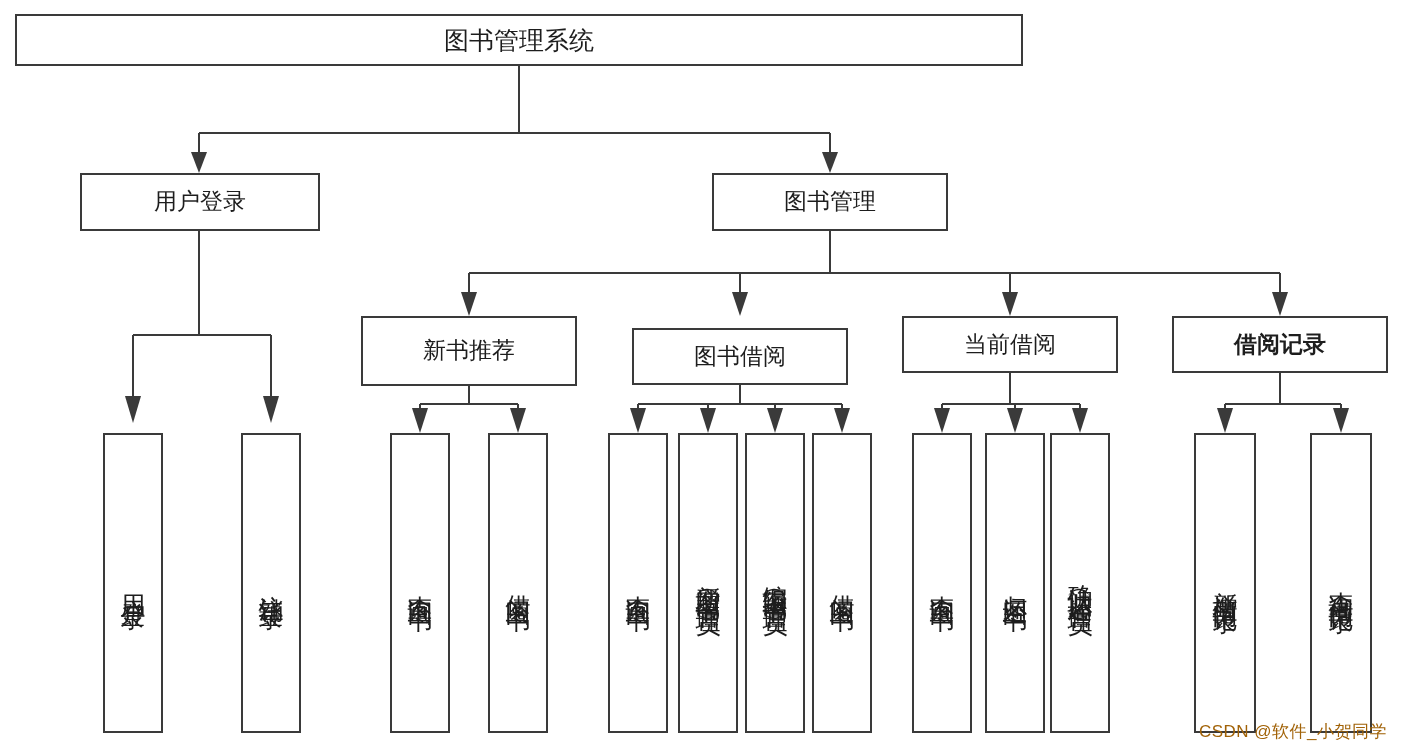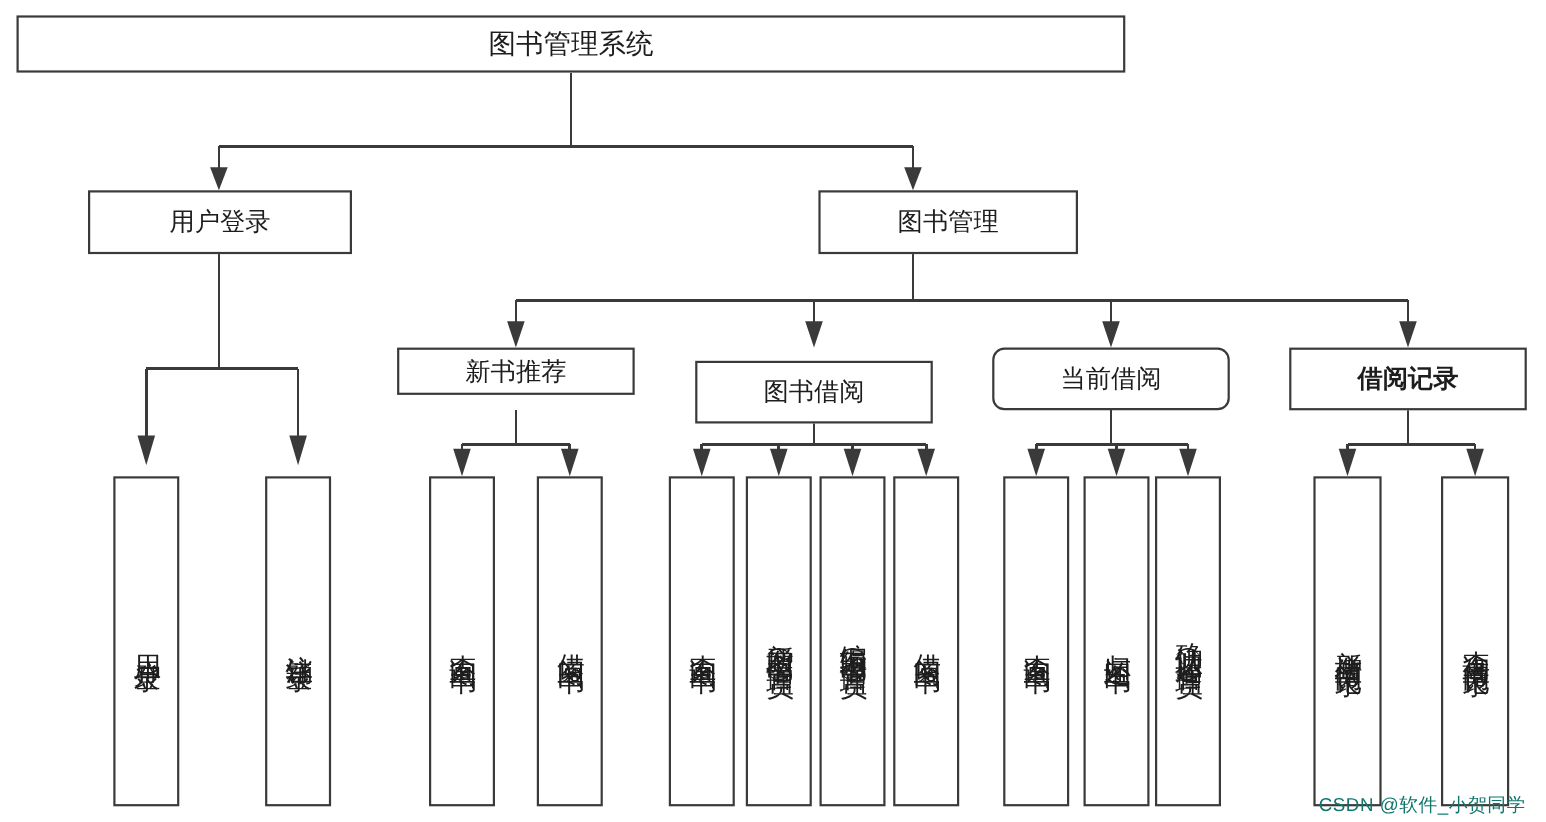--- a/index.html
+++ b/index.html
@@ -70,21 +70,21 @@
     line-height: 1.0;
     letter-spacing: 4px;
     white-space: nowrap;
   }
   
   #watermark {
     position: absolute;
     right: 18px;
     bottom: 4px;
     font-size: 17px;
-    color: #0f766e;
+    color: #a16207;
     letter-spacing: 0.5px;
     z-index: 3;
     white-space: nowrap;
     user-select: none;
   }
 </style>
 </head>
 <body>
 
 <div id="canvas">
@@ -154,33 +154,33 @@
   </svg>
 
   <div class="node root" style="left:15px; top:14px; width:1008px; height:52px;">
     <span class="label">图书管理系统</span>
   </div>
 
   <div class="node level2" style="left:80px; top:173px; width:240px; height:58px;">
     <span class="label">用户登录</span>
   </div>
 
-  <div class="node level2" style="left:744px; top:173px; width:236px; height:58px;">
+  <div class="node level2" style="left:712px; top:173px; width:236px; height:58px;">
     <span class="label">图书管理</span>
   </div>
 
-  <div class="node level3" style="left:361px; top:316px; width:216px; height:43px;">
+  <div class="node level3" style="left:361px; top:316px; width:216px; height:70px;">
     <span class="label">新书推荐</span>
   </div>
 
   <div class="node level3" style="left:632px; top:328px; width:216px; height:57px;">
     <span class="label">图书借阅</span>
   </div>
 
-  <div class="node level3" style="left:902px; top:316px; width:216px; height:57px;border-radius:11px;">
+  <div class="node level3" style="left:902px; top:316px; width:216px; height:57px;">
     <span class="label">当前借阅</span>
   </div>
 
   <div class="node level3" style="left:1172px; top:316px; width:216px; height:57px;font-weight:bold;">
     <span class="label">借阅记录</span>
   </div>
 
   <div class="node leaf" style="left:103px; top:433px; width:60px; height:300px;">
     <span class="label">用户登录</span>
   </div>

